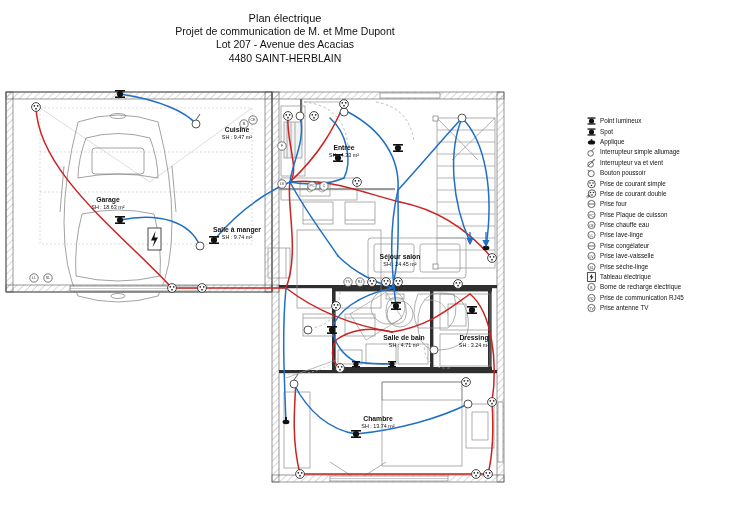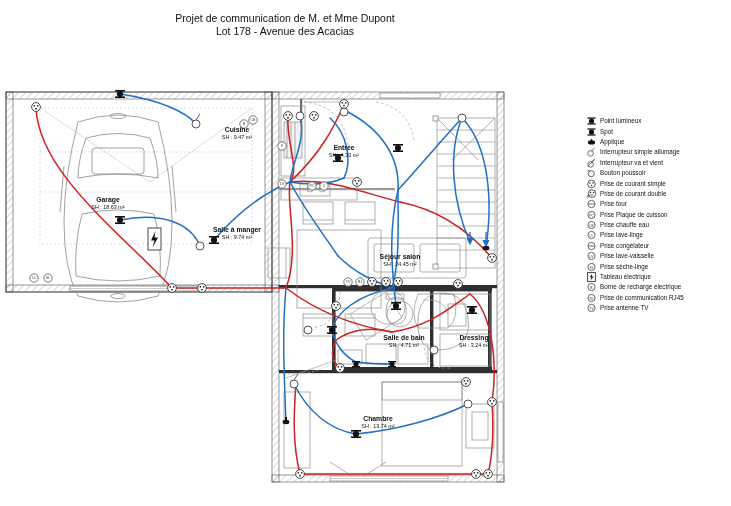--- a/index.html
+++ b/index.html
@@ -23,22 +23,24 @@
   
   #legend{position:absolute;left:585px;top:116px;width:146px;}
   .leg-row{display:flex;align-items:center;height:10.4px;}
   .leg-ico{width:13px;height:10px;flex:0 0 13px;display:flex;align-items:center;justify-content:center;}
   .leg-txt{font-size:6.3px;color:#111;line-height:10px;white-space:nowrap;padding-left:2px;}
 </style>
 </head>
 <body>
 
 <div id="title-block">
+  <div class="l1">Plan électrique</div>
   <div>Projet de communication de M. et Mme Dupont</div>
-  <div>Lot 178 - Avenue des Acacias</div>
+  <div>Lot 207 - Avenue des Acacias</div>
+  <div>4480 SAINT-HERBLAIN</div>
 </div>
 
 <div id="plan-area">
 <svg id="plan-svg" width="570" height="420" viewBox="0 0 570 420">
   <defs>
     <pattern id="hatch" width="5" height="5" patternUnits="userSpaceOnUse" patternTransform="rotate(45)">
       <line x1="0" y1="0" x2="0" y2="5" stroke="#8d8d8d" stroke-width="0.7"></line>
     </pattern>
     <marker id="arr" markerWidth="6" markerHeight="6" refX="5" refY="3" orient="auto">
       <path d="M0,0 L6,3 L0,6 z" fill="#1f6fc4"></path>

